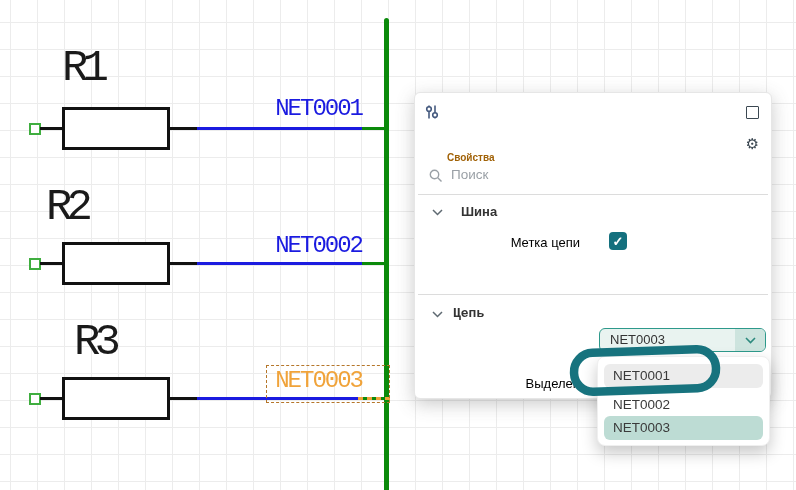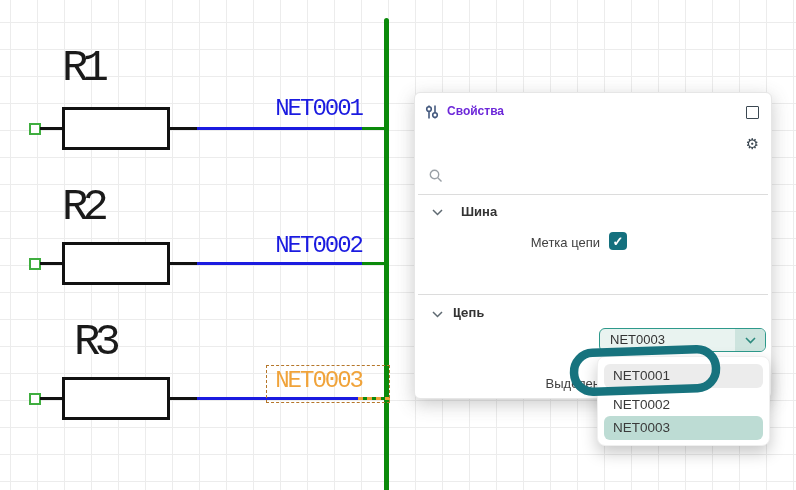--- a/index.html
+++ b/index.html
@@ -26,29 +26,29 @@
   .stub{height:3px;background:#0b8a0b;}
   .stub.sel{background:repeating-linear-gradient(90deg,#f0a33a 0 5px,#0b8a0b 5px 9px);}
   .bus{width:5px;background:#0b8a0b;border-radius:3px 3px 0 0;}
   .sel-rect{border:1px dashed #b5762a;background:transparent;}
   
   .panel{
     left:414px;top:92px;width:356px;height:305px;background:#fff;
     border:1px solid #e6e6e6;border-radius:6px;
     box-shadow:0 5px 18px rgba(80,80,80,.30);z-index:10;
   }
-  .panel .title{font-size:12px;font-weight:bold;color:#6d28d9;}
+  .panel .title{font-size:10px;font-weight:bold;color:#a16207;margin-top:48px;}
   .panel .subtitle{font-size:13px;font-weight:bold;color:#2e2e2e;}
   .popout{width:11px;height:11px;border:1.6px solid #3c4852;border-radius:1px;background:#fff;}
   .gear{font-size:15px;color:#3c4852;line-height:1;}
   .search-input{border:none;outline:none;background:transparent;font-size:13.5px;color:#555;width:200px;font-family:"Liberation Sans",sans-serif;}
   .search-input::placeholder{color:#9aa0a6;}
   .divider{height:1px;background:#dcdcdc;left:3px;right:3px;}
   .sec-label{font-size:13px;font-weight:bold;color:#333;}
-  .fld-label{font-size:13px;color:#404040;text-align:right;width:165px;left:20px;}
+  .fld-label{font-size:13px;color:#000000;text-align:right;width:165px;left:0;}
   .checkbox{width:18px;height:18px;background:#14707e;border-radius:4px;color:#fff;
     display:flex;align-items:center;justify-content:center;font-size:13px;font-weight:bold;}
   .select{height:22px;border-radius:6px;font-size:13px;color:#333;}
   .select .val{position:absolute;left:10px;top:3px;}
   .select.plain{background:#f2f2f2;border:1px solid #d9d9d9;}
   .select.focus{background:#e9f3f0;border:1.5px solid #2d998b;}
   .chev-seg{position:absolute;right:0;top:0;bottom:0;width:30px;background:#cde4de;border-radius:0 5px 5px 0;
     display:flex;align-items:center;justify-content:center;}
   .chev-plain{position:absolute;right:8px;top:7px;}
   
@@ -70,21 +70,21 @@
 
 <div class="abs cadfont ref-label" style="left:62px;top:46px;">R1</div>
 <div class="abs terminal" style="left:29px;top:123px;"></div>
 <div class="abs pin" style="left:40px;top:127px;width:22px;"></div>
 <div class="abs res-body" style="left:62px;top:107px;"></div>
 <div class="abs pin" style="left:170px;top:127px;width:27px;"></div>
 <div class="abs wire" style="left:197px;top:127px;width:165px;"></div>
 <div class="abs stub" style="left:362px;top:127px;width:22px;"></div>
 <div class="abs cadfont net-label" style="left:232px;top:97px;">NET0001</div>
 
-<div class="abs cadfont ref-label" style="left:62px;top:185px;">R2</div>
+<div class="abs cadfont ref-label" style="left:46px;top:185px;">R2</div>
 <div class="abs terminal" style="left:29px;top:258px;"></div>
 <div class="abs pin" style="left:40px;top:262px;width:22px;"></div>
 <div class="abs res-body" style="left:62px;top:242px;"></div>
 <div class="abs pin" style="left:170px;top:262px;width:27px;"></div>
 <div class="abs wire" style="left:197px;top:262px;width:165px;"></div>
 <div class="abs stub" style="left:362px;top:262px;width:22px;"></div>
 <div class="abs cadfont net-label" style="left:232px;top:234px;">NET0002</div>
 
 <div class="abs cadfont ref-label" style="left:74px;top:320px;">R3</div>
 <div class="abs terminal" style="left:29px;top:393px;"></div>
@@ -108,20 +108,21 @@
   </svg>
   <div class="abs title" style="left:32px;top:11px;">Свойства</div>
   <div class="abs popout" style="right:12px;top:13px;"></div>
 
   <div class="abs gear" style="right:12px;top:43px;">⚙</div>
 
   <svg class="abs" style="left:14px;top:76px;" width="14" height="14" viewBox="0 0 14 14">
     <circle cx="5.5" cy="5.5" r="4.2" fill="none" stroke="#9aa0a6" stroke-width="1.4"></circle>
     <line x1="8.8" y1="8.8" x2="12.5" y2="12.5" stroke="#9aa0a6" stroke-width="1.4"></line>
   </svg>
+  <input class="abs search-input" style="left: 34px; top: 73px;" placeholder="Поиск">
 
   <div class="abs divider" style="top:101px;"></div>
 
   <svg class="abs" style="left:17px;top:116px;" width="11" height="7" viewBox="0 0 11 7">
     <polyline points="1,1 5.5,5.5 10,1" fill="none" stroke="#5f6a72" stroke-width="1.5"></polyline>
   </svg>
   <div class="abs sec-label" style="left:46px;top:111px;">Шина</div>
 
   <div class="abs fld-label" style="top:142px;">Метка цепи</div>
   <div class="abs checkbox" style="left:194px;top:139px;">✓</div>

